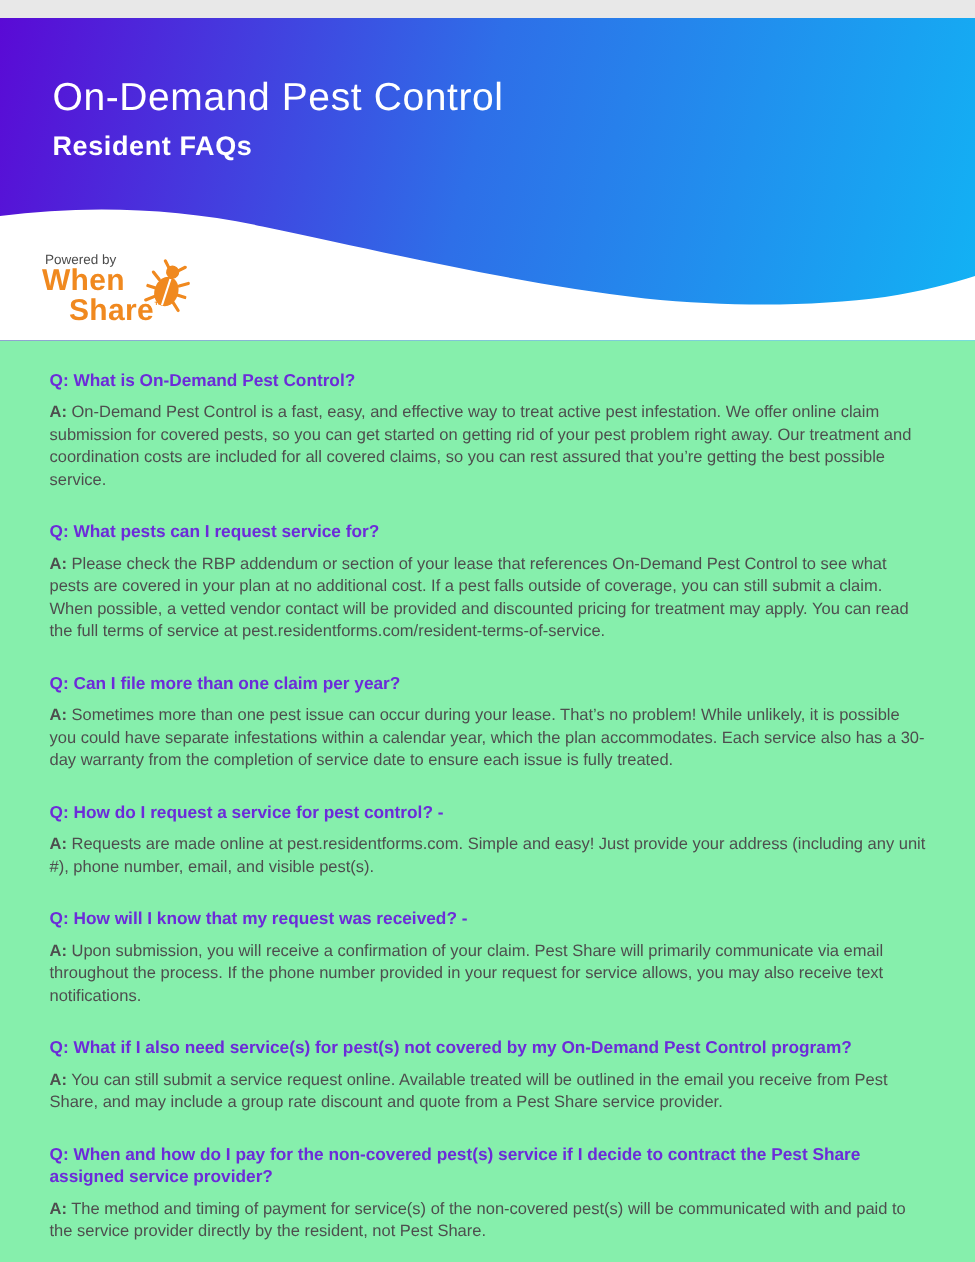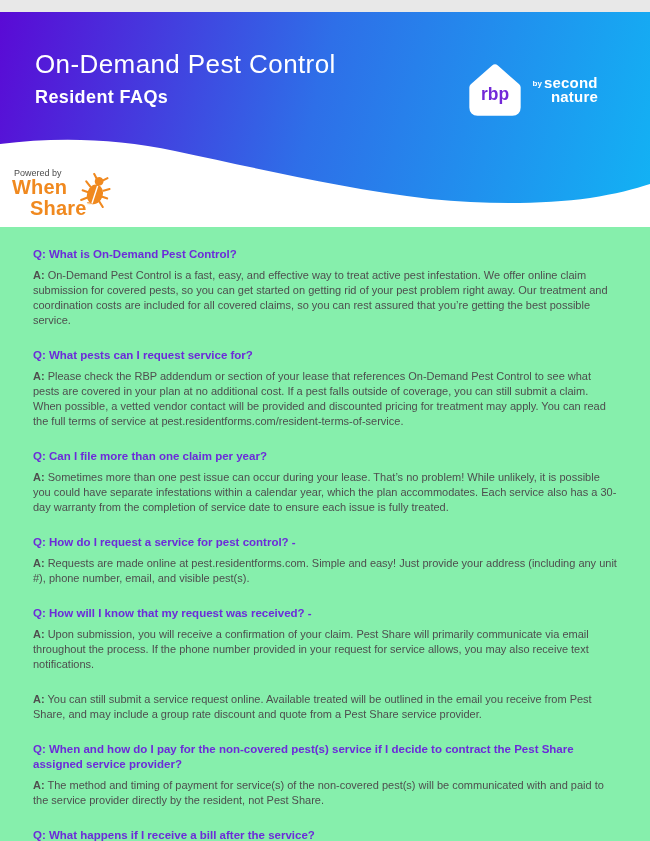--- a/index.html
+++ b/index.html
@@ -20,21 +20,21 @@
 
   .brand-row{position:absolute;top:47px;right:52px;display:flex;align-items:center;gap:7px;}
   .rbp-badge{width:62px;height:62px;position:relative;}
   .rbp-badge svg{display:block;}
   .brand-text{display:flex;align-items:flex-start;color:#fff;}
   .brand-by{font-size:8px;font-weight:600;margin-top:3px;margin-right:2px;}
   .brand-name{font-size:15px;font-weight:700;line-height:14px;letter-spacing:.2px;}
   .brand-name .line2{margin-left:7px;display:block;}
 
   
-  .powered{position:absolute;left:12px;top:156px;width:130px;height:56px;}
+  .powered{position:absolute;left:28px;top:156px;width:130px;height:56px;}
   .powered-label{font-size:9px;color:#4b4b4b;font-weight:500;margin-left:2px;}
   .ps-word{color:var(--orange);font-weight:700;font-size:20px;line-height:18px;letter-spacing:.2px;}
   .ps-line2{margin-left:18px;}
   .ps-tm{font-size:7px;vertical-align:super;}
   .bug{position:absolute;left:70px;top:6px;transform:rotate(18deg);}
 
   
   .content{padding:20px 32px 0 33px;}
   .faq-item .q{color:var(--q);font-size:11.5px;font-weight:700;line-height:15px;margin-bottom:6px;}
   .faq-item .a{color:var(--a);font-size:11px;line-height:15px;margin-bottom:20px;}
@@ -45,33 +45,20 @@
 
 <div class="page">
 
   <header class="header">
 
     <div class="title-block">
       <div class="title-line1">On-Demand Pest Control</div>
       <div class="title-line2">Resident FAQs</div>
     </div>
 
-    <div class="brand-row">
-      <div class="rbp-badge">
-        <svg width="62" height="62" viewBox="0 0 64 64">
-          <rect x="13" y="13" width="38" height="38" rx="9" fill="#2EC8CE" transform="rotate(45 32 32)"></rect>
-          <path d="M32 10 L54 29.5 L54 50 Q54 54 50 54 L14 54 Q10 54 10 50 L10 29.5 Z" fill="#ffffff" stroke="#ffffff" stroke-width="9" stroke-linejoin="round"></path>
-          <text x="32" y="42" text-anchor="middle" font-family="Liberation Sans, sans-serif" font-size="18" font-weight="bold" fill="#7328D8">rbp</text>
-        </svg>
-      </div>
-      <div class="brand-text">
-        <span class="brand-by">by</span>
-        <span class="brand-name"><span class="line1">second</span><span class="line2">nature</span></span>
-      </div>
-    </div>
 
     <svg class="wave" viewBox="0 0 650 95" preserveAspectRatio="none">
       <path d="M0,12 C55,5 115,6 175,19 C265,38 340,56 430,67 C490,73 545,72 590,66 C615,62 635,57 650,52 L650,95 L0,95 Z" fill="#ffffff"></path>
     </svg>
 
     <div class="powered">
       <div class="powered-label">Powered by</div>
       <div class="ps-word">When</div>
       <div class="ps-word ps-line2"><span>Share</span><span class="ps-tm">™</span></div>
       <svg class="bug" width="28" height="34" viewBox="0 0 32 38">
@@ -112,20 +99,21 @@
     <p class="q"><span class="qp">Q:</span> <span class="q-text">How do I request a service for pest control? -</span></p>
     <p class="a"><span class="ap">A:</span> <span class="a-text">Requests are made online at pest.residentforms.com. Simple and easy! Just provide your address (including any unit #), phone number, email, and visible pest(s).</span></p>
   </section>
 
   <section class="faq-item">
     <p class="q"><span class="qp">Q:</span> <span class="q-text">How will I know that my request was received? -</span></p>
     <p class="a"><span class="ap">A:</span> <span class="a-text">Upon submission, you will receive a confirmation of your claim. Pest Share will primarily communicate via email throughout the process. If the phone number provided in your request for service allows, you may also receive text notifications.</span></p>
   </section>
 
   <section class="faq-item">
+    <p class="q"><span class="qp">Q:</span> <span class="q-text">What if I also need service(s) for pest(s) not covered by my On-Demand Pest Control program?</span></p>
     <p class="a"><span class="ap">A:</span> <span class="a-text">You can still submit a service request online. Available treated will be outlined in the email you receive from Pest Share, and may include a group rate discount and quote from a Pest Share service provider.</span></p>
   </section>
 
   <section class="faq-item">
     <p class="q"><span class="qp">Q:</span> <span class="q-text">When and how do I pay for the non-covered pest(s) service if I decide to contract the Pest Share assigned service provider?</span></p>
     <p class="a"><span class="ap">A:</span> <span class="a-text">The method and timing of payment for service(s) of the non-covered pest(s) will be communicated with and paid to the service provider directly by the resident, not Pest Share.</span></p>
   </section>
 
   <section class="faq-item">
     <p class="q"><span class="qp">Q:</span> <span class="q-text">What happens if I receive a bill after the service?</span></p>

